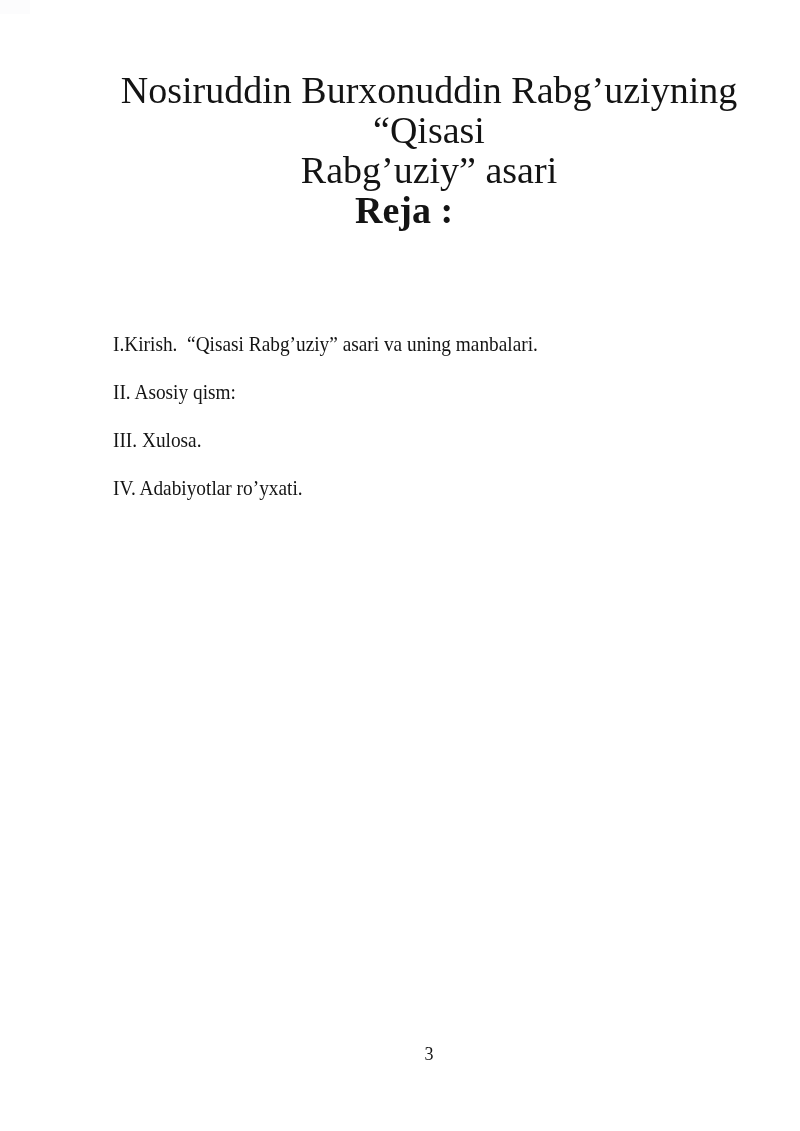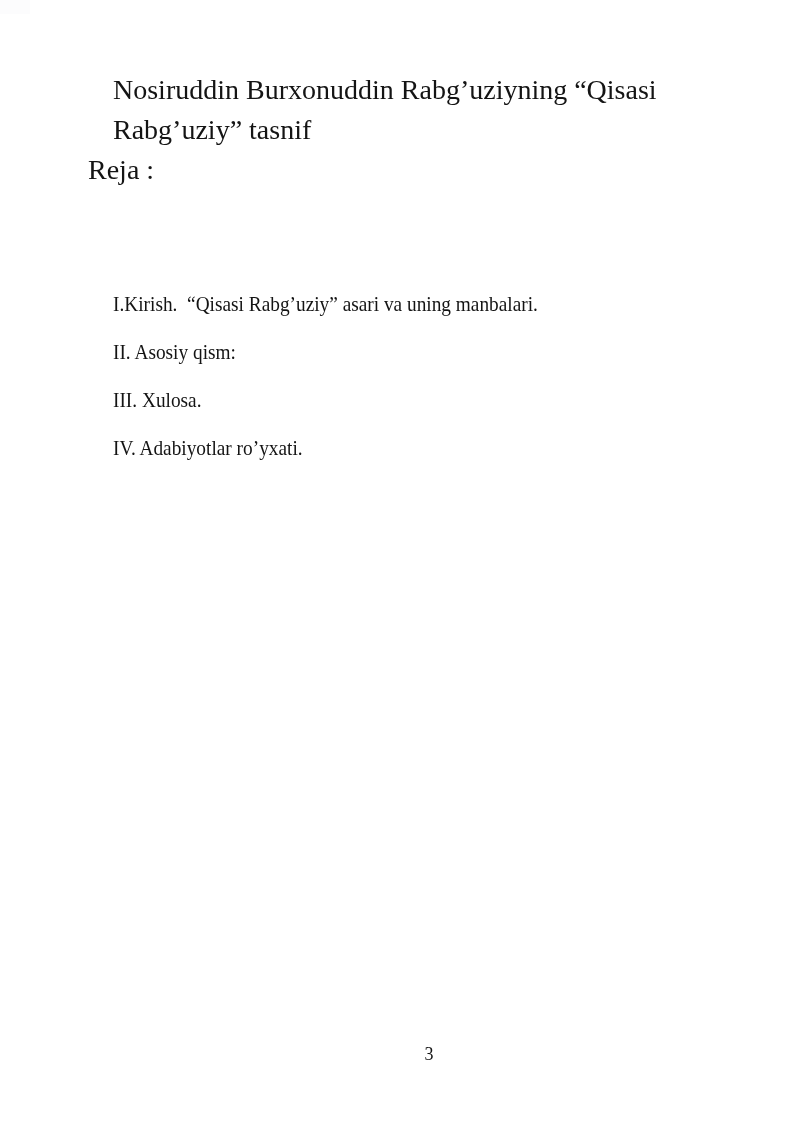--- a/index.html
+++ b/index.html
@@ -30,30 +30,30 @@
     background: #fcfcfd;
   }
   .content {
     position: absolute;
     left: 113px;
     top: 0;
     width: 632px;
   }
   .title-block {
     margin-top: 70px;
-    text-align: left;
-    font-size: 28px;
+    text-align: center;
+    font-size: 38px;
     line-height: 40px;
     font-weight: normal;
   }
   .title-line {
     white-space: pre-wrap;
   }
   .plan-heading {
-    font-weight: normal;
+    font-weight: bold;
     position: relative;
     left: -25px;
     white-space: pre-wrap;
   }
   .body-block {
     margin-top: 99px;
   }
   .para {
     font-size: 21px;
     line-height: 30px;
@@ -87,21 +87,21 @@
 <body>
 
 <div class="page">
 
   <div class="corner-artifact"></div>
 
   <div class="content">
 
     <div class="title-block">
       <div class="title-line">Nosiruddin Burxonuddin Rabg’uziyning “Qisasi</div>
-      <div class="title-line">Rabg’uziy” tasnif</div>
+      <div class="title-line">Rabg’uziy” asari</div>
       <div class="plan-heading">Reja :</div>
     </div>
 
     <div class="body-block">
 
       <p class="para">I.Kirish.  “Qisasi Rabg’uziy” asari va uning manbalari.</p>
 
       <p class="para">II. Asosiy qism:</p>
 
 

